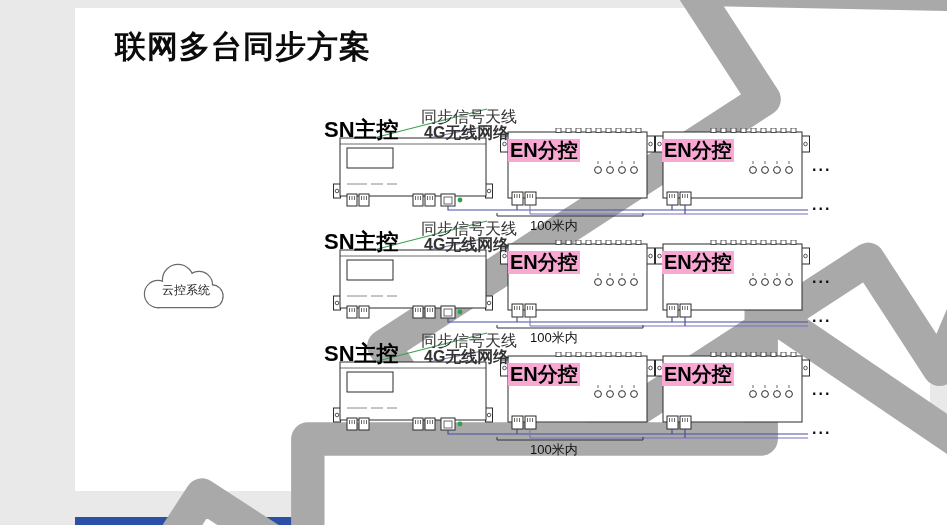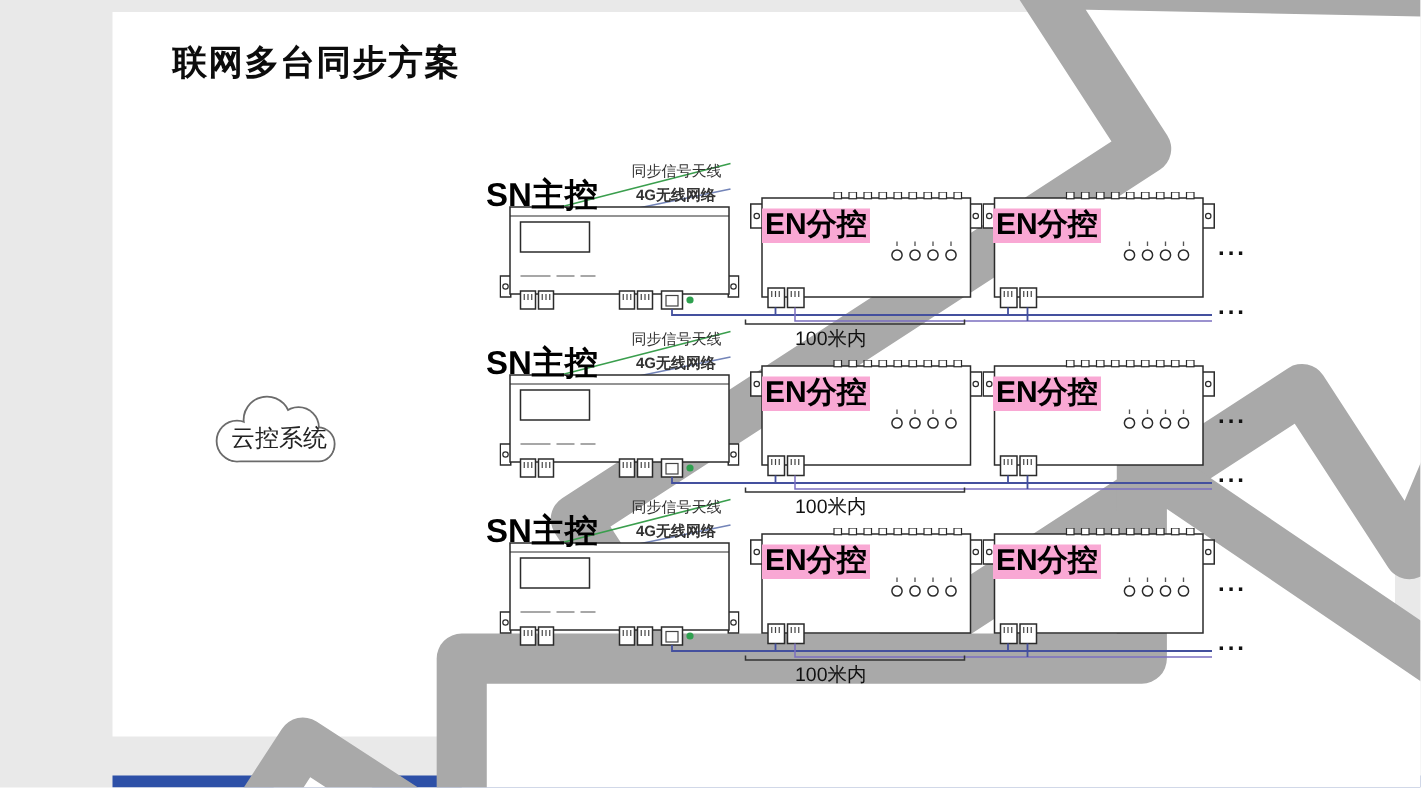--- a/index.html
+++ b/index.html
@@ -6,38 +6,38 @@
   body{
     width:947px;height:525px;position:relative;overflow:hidden;
     background:#e9e9e9;
     font-family:"Liberation Sans", sans-serif;
     color:#111;
   }
   .panel{position:absolute;left:75px;top:8px;width:855px;height:483px;background:#ffffff;}
   .footer-bar{position:absolute;left:75px;top:517px;width:872px;height:8px;background:#2d50a7;}
   .title{
     position:absolute;left:115px;top:26px;
-    font-size:23px;font-weight:700;letter-spacing:1px;color:#0c0c0c;
+    font-size:31px;font-weight:700;letter-spacing:1px;color:#0c0c0c;
     white-space:nowrap;
   }
   svg.diagram{position:absolute;left:0;top:0;}
   .row{position:absolute;left:0;width:947px;height:135px;padding-left:24px;}
   .row > div{position:absolute;white-space:nowrap;}
   .sn-label{left:324px;top:10px;font-size:22px;font-weight:700;color:#000;}
-  .small-label{font-size:10px;color:#333;}
+  .small-label{font-size:16px;color:#333;}
   .antenna{left:421px;top:2px;}
   .network{left:424px;top:18px;font-weight:bold;}
   .en-label{font-size:20px;font-weight:700;color:#000;background:#f9a8d4;padding:0 2px;line-height:1.15;}
   .en1{left:508px;top:34px;}
   .en2{left:662px;top:34px;}
   .dots{font-size:16px;font-weight:700;letter-spacing:2px;color:#111;}
   .dots-mid{left:812px;top:52px;}
   .dots-wire{left:812px;top:91px;}
   .distance{left:530px;top:112px;width:82px;text-align:left;font-size:13px;color:#111;}
-  .cloud-label{position:absolute;left:147px;top:282px;width:78px;text-align:center;font-size:16px;color:#222;}
+  .cloud-label{position:absolute;left:147px;top:282px;width:78px;text-align:center;font-size:12px;color:#222;}
 </style>
 </head>
 <body>
 
 <div class="panel"></div>
 <div class="footer-bar"></div>
 
 <div class="title">联网多台同步方案</div>
 
 <svg class="diagram" width="947" height="525" viewBox="0 0 947 525">

